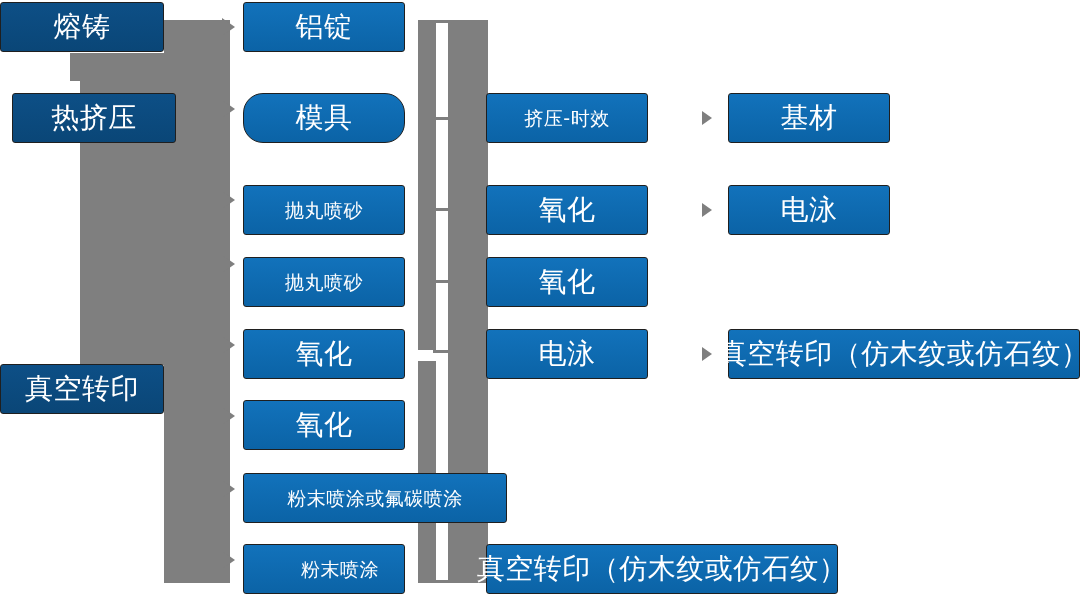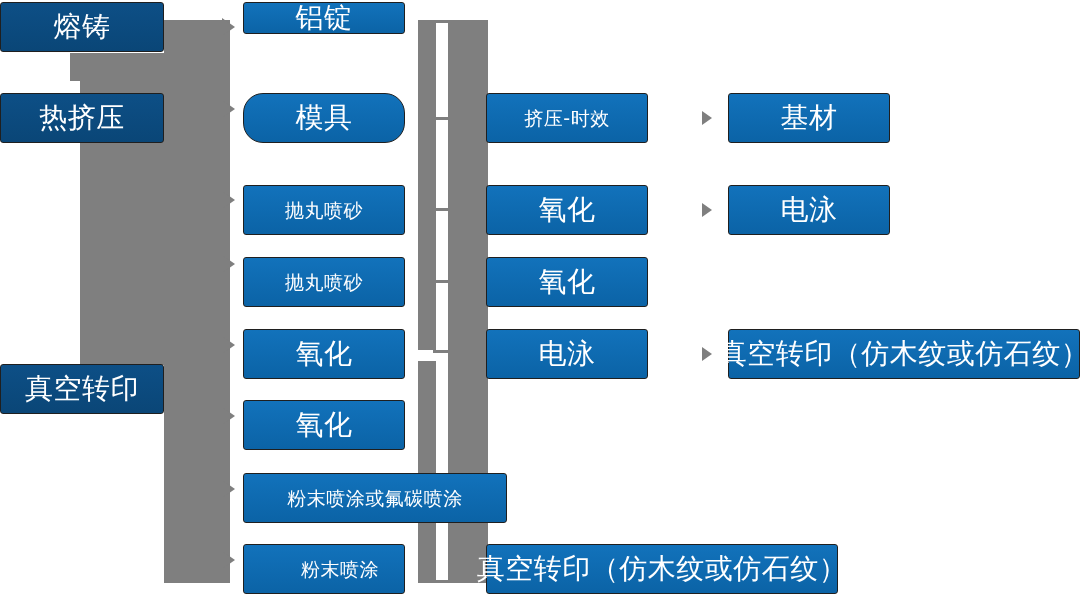--- a/index.html
+++ b/index.html
@@ -136,28 +136,28 @@
   <div class="tick" style="left:433px; top:350px; width:20px;"></div>
   <div class="tick" style="left:433px; top:580px; width:20px;"></div>
 
   <div class="gray-arrow-sm" style="left:702px; top:111px;"></div>
   <div class="gray-arrow-sm" style="left:702px; top:203px;"></div>
   <div class="gray-arrow-sm" style="left:702px; top:347px;"></div>
 
   <div class="box dark fs-22" style="left:0px; top:2px; width:164px; height:50px;">
     <span>熔铸</span>
   </div>
-  <div class="box dark fs-22" style="left:0px; top:93px; width:164px; height:50px;">
+  <div class="box dark fs-22" style="left:12px; top:93px; width:164px; height:50px;">
     <span>热挤压</span>
   </div>
   <div class="box dark fs-22" style="left:0px; top:364px; width:164px; height:50px;">
     <span>真空转印</span>
   </div>
 
-  <div class="box mid fs-22" style="left:243px; top:2px; width:162px; height:32px;">
+  <div class="box mid fs-22" style="left:243px; top:2px; width:162px; height:50px;">
     <span>铝锭</span>
   </div>
   <div class="box mid fs-22" style="left:243px; top:93px; width:162px; height:50px;border-radius:20px;">
     <span>模具</span>
   </div>
   <div class="box mid fs-21" style="left:243px; top:185px; width:162px; height:50px;">
     <span>抛丸喷砂</span>
   </div>
   <div class="box mid fs-21" style="left:243px; top:257px; width:162px; height:50px;">
     <span>抛丸喷砂</span>

